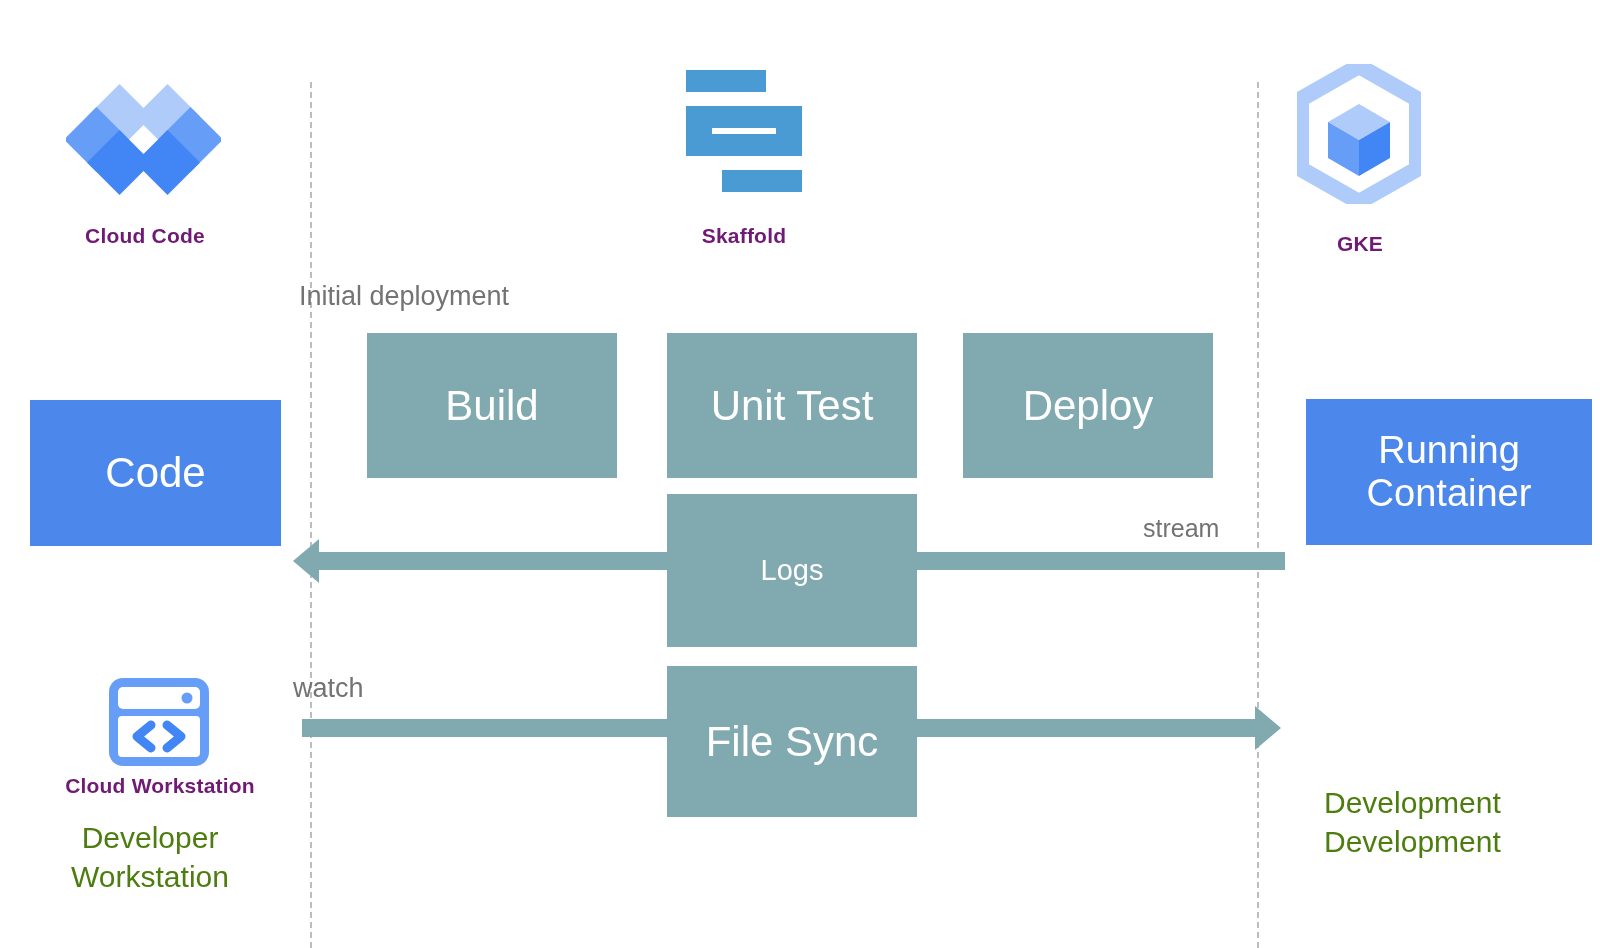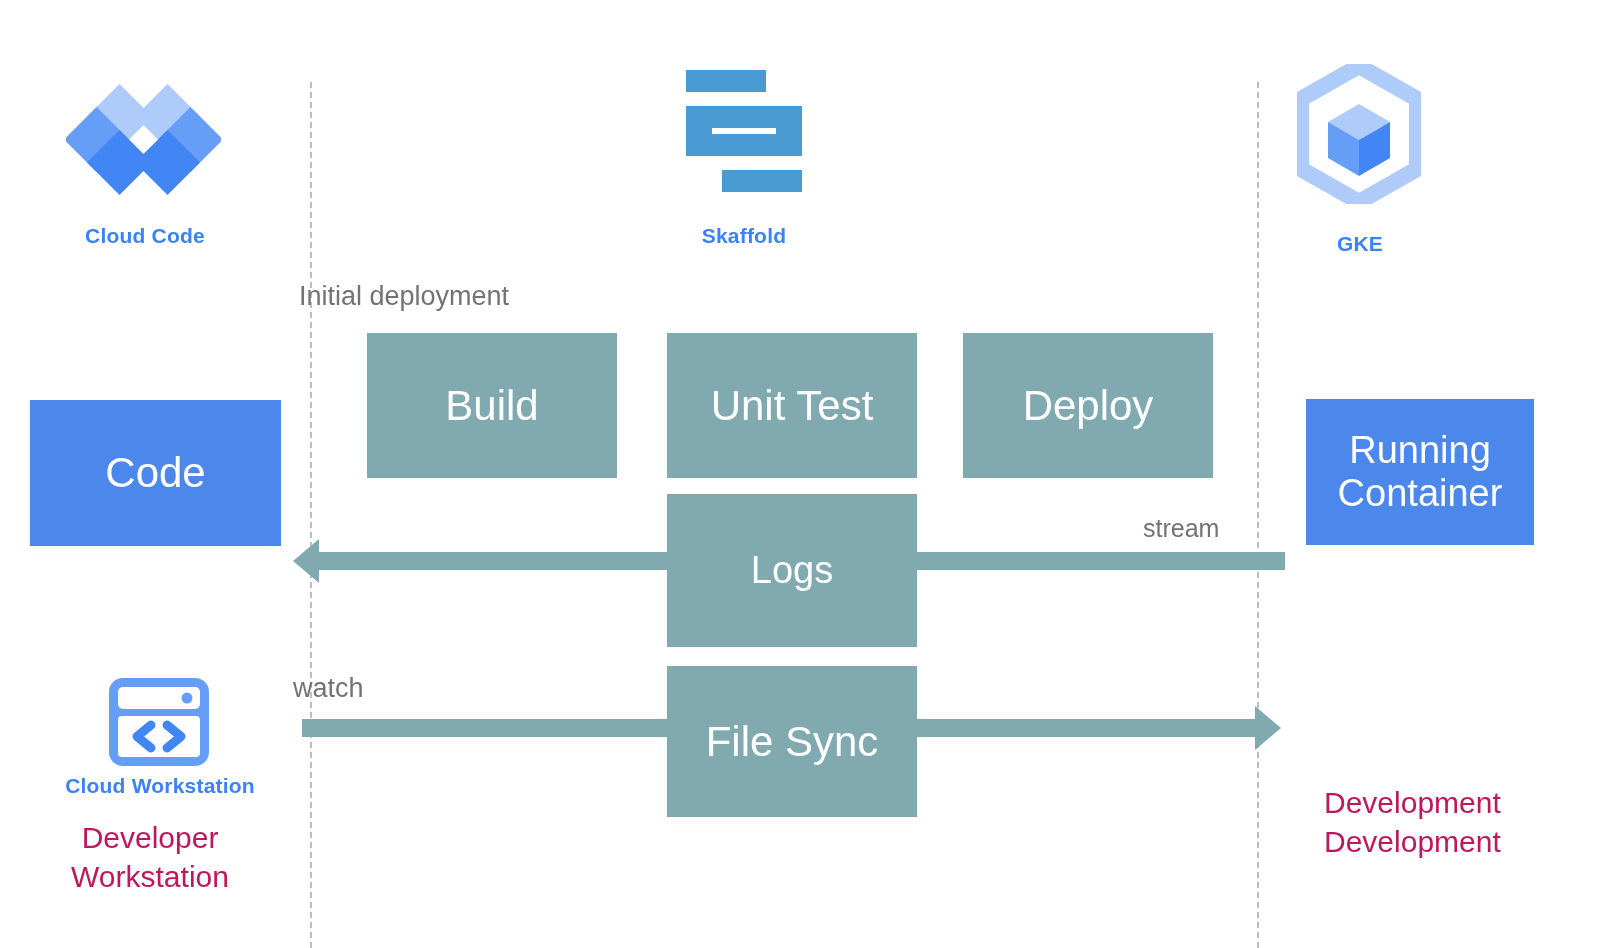--- a/index.html
+++ b/index.html
@@ -31,21 +31,21 @@
   }
   #boundary-left  { left: 310px; }
   #boundary-right { left: 1257px; }
 
   
   .logo-caption {
     position: absolute;
     text-align: center;
     font-size: 21px;
     font-weight: 700;
-    color: #3b82f6;
+    color: #701a75;
     letter-spacing: 0.2px;
     white-space: nowrap;
   }
 
   
   .box {
     position: absolute;
     display: flex;
     align-items: center;
     justify-content: center;
@@ -82,21 +82,21 @@
   .annot {
     position: absolute;
     font-size: 27px;
     color: #737373;
     white-space: nowrap;
     font-weight: 400;
   }
   .zone-label {
     position: absolute;
     font-size: 30px;
-    color: #be185d;
+    color: #4d7c0f;
     line-height: 1.3;
     white-space: nowrap;
   }
   .zone-label.center { text-align: center; }
 </style>
 </head>
 <body>
 
 <div id="stage">
 
@@ -174,29 +174,29 @@
   </div>
 
   <div class="box box-teal" style="left:667px; top:333px; width:250px; height:145px; font-size:42px;">
     <span class="box-lbl">Unit Test</span>
   </div>
 
   <div class="box box-teal" style="left:963px; top:333px; width:250px; height:145px; font-size:42px;">
     <span class="box-lbl">Deploy</span>
   </div>
 
-  <div class="box box-teal" style="left:667px; top:494px; width:250px; height:153px; font-size:38px;">
+  <div class="box box-teal" style="left:667px; top:494px; width:250px; height:153px; font-size:29px;">
     <span class="box-lbl">Logs</span>
   </div>
 
   <div class="box box-teal" style="left:667px; top:666px; width:250px; height:151px; font-size:42px;">
     <span class="box-lbl">File Sync</span>
   </div>
 
-  <div class="box box-blue" style="left:1306px; top:399px; width:228px; height:146px; font-size:38px; flex-direction:column;">
+  <div class="box box-blue" style="left:1306px; top:399px; width:286px; height:146px; font-size:38px; flex-direction:column;">
     <span class="box-lbl">Running</span>
     <span class="box-lbl">Container</span>
   </div>
 
   <div class="zone-label center" style="left:0px; top:818px; width:300px;">
     <div>Developer</div>
     <div>Workstation</div>
   </div>
 
   <div class="zone-label" style="left:1324px; top:783px;">

